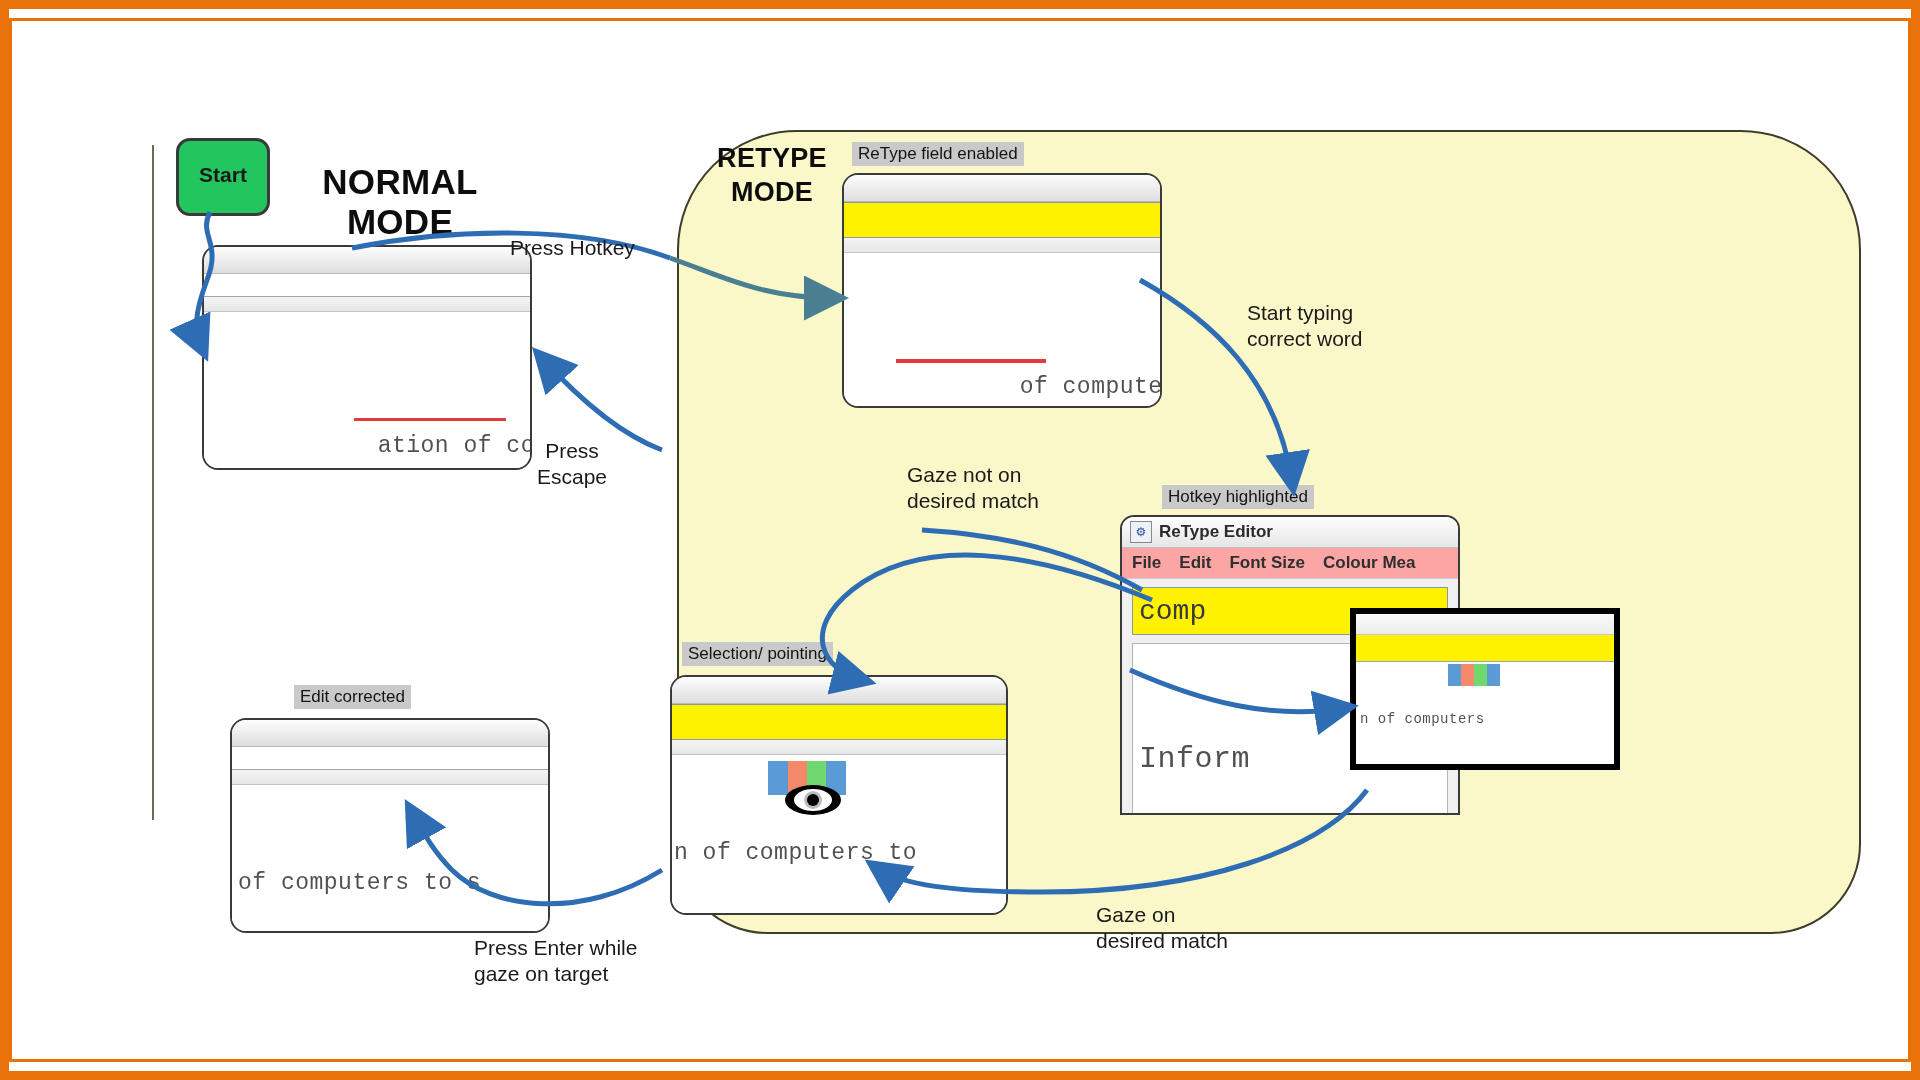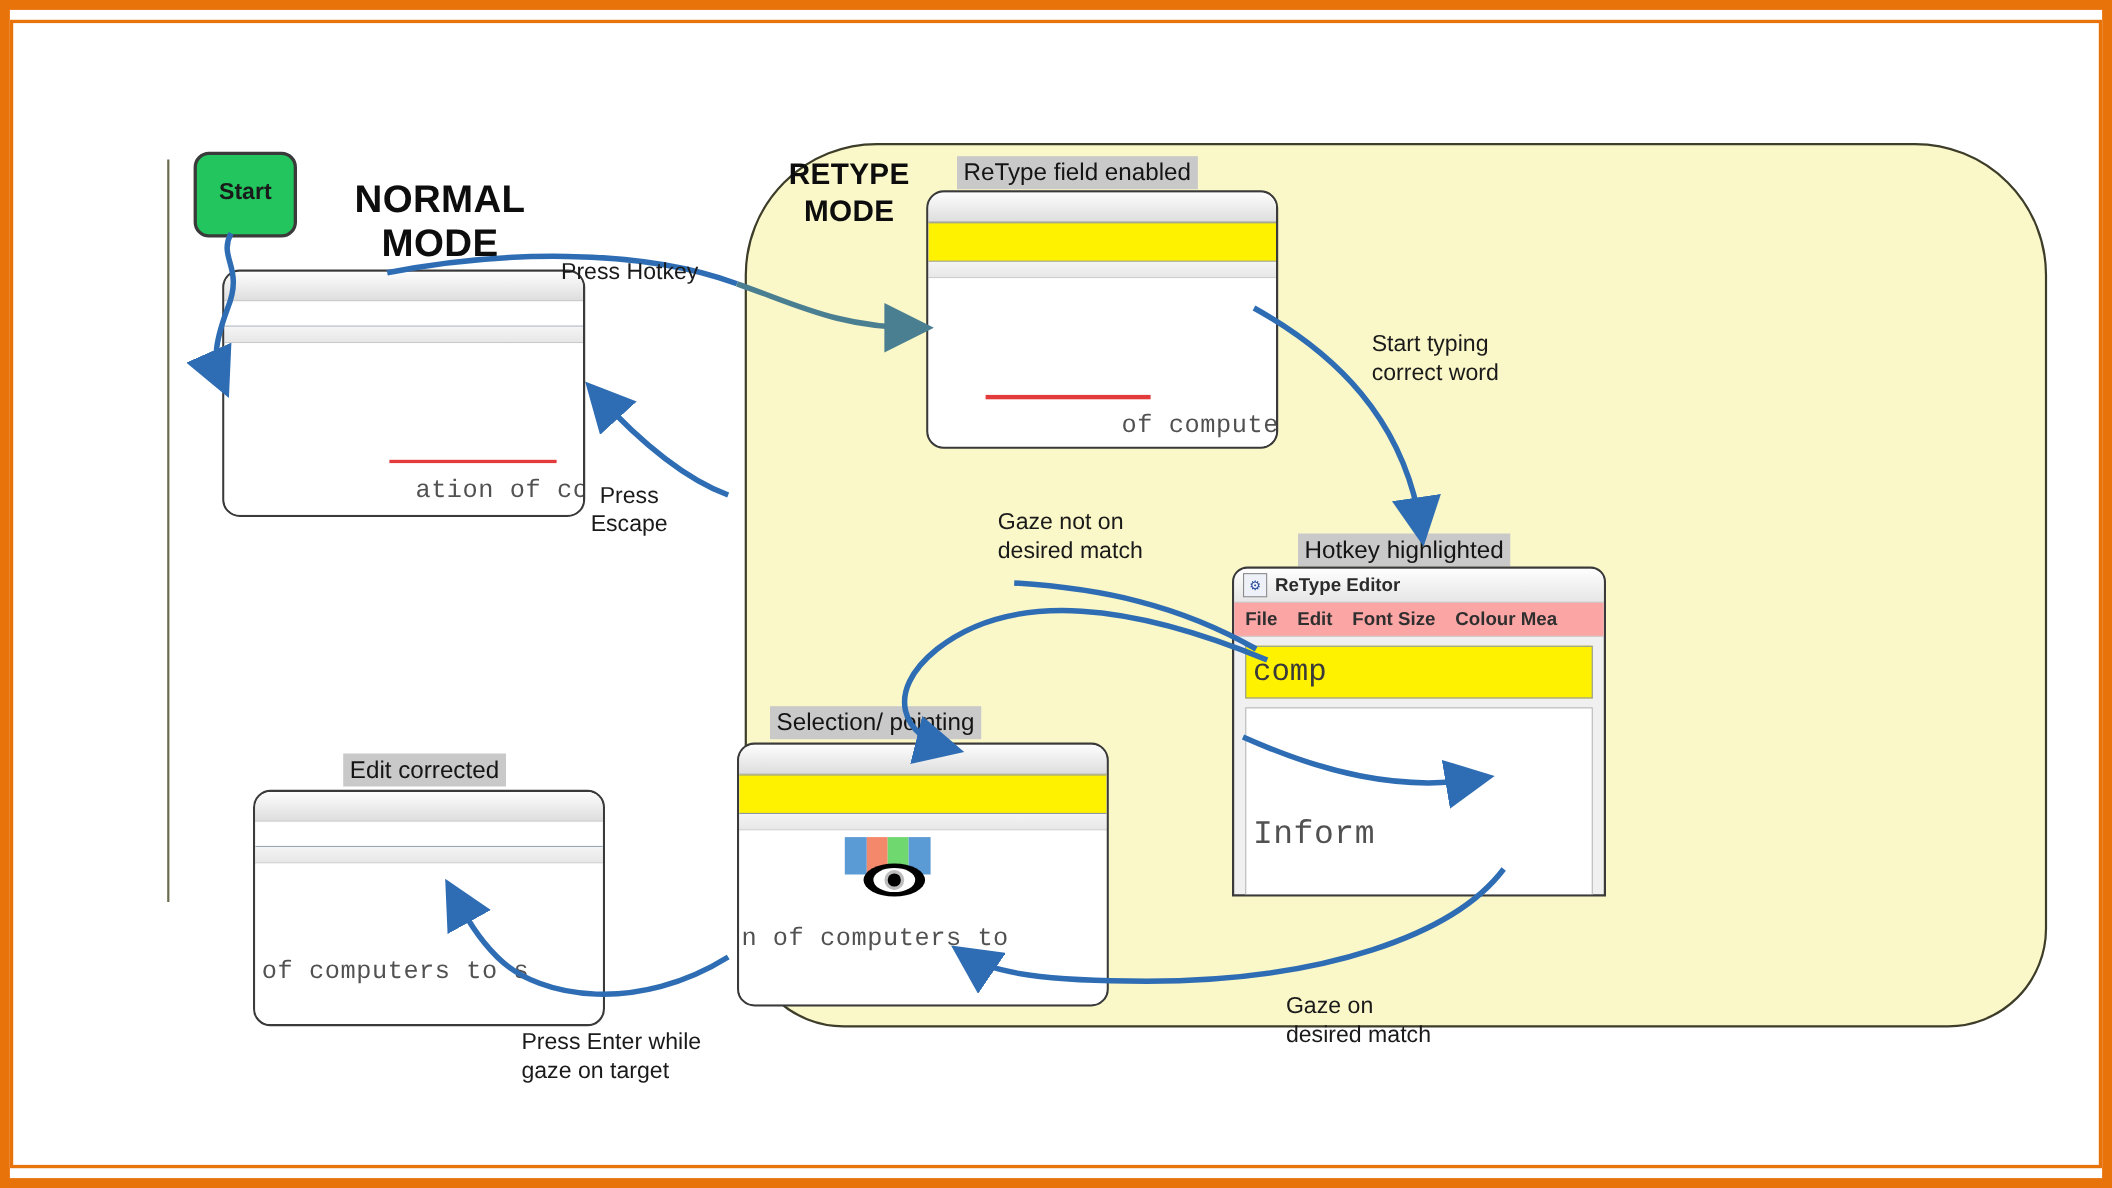--- a/index.html
+++ b/index.html
@@ -52,21 +52,21 @@
   
   .etext{font-family:"Liberation Mono","DejaVu Sans Mono",monospace;
       font-size:23px;line-height:36px;color:#3a3a3a;white-space:pre;
       letter-spacing:.5px;
       filter:blur(.5px);opacity:.88;}
   .etext.small{font-size:14px;line-height:22px;}
   .etext.big{font-size:30px;line-height:46px;}
 
   
   .chip{position:absolute;background:#c9c9c9;color:#141414;
-      font-size:22px;padding:2px 6px;white-space:nowrap;margin-left:18px;}
+      font-size:17px;padding:2px 6px;white-space:nowrap;}
 
   
   .alabel{position:absolute;font-size:21px;color:#1a1a1a;line-height:1.25;
       white-space:pre-line;font-weight:500;}
 
   svg.arrows{position:absolute;left:0;top:0;width:1876px;height:1020px;overflow:visible;
       pointer-events:none;}
 
   
   .eye{position:absolute;}
@@ -207,20 +207,35 @@
       </div>
       <div class="rt-area">
         <div class="etext big" style="padding-left:6px;">
           <div><span>Inform</span></div>
           
           
         </div>
       </div>
     </div>
 
+    <div class="zoom-pop" style="left:1328px;top:578px;width:270px;height:162px;">
+      <div class="zt"></div>
+      <div class="zy"></div>
+      <div style="position:relative;background:#fff;height:100px;overflow:hidden;">
+        <div style="position:absolute;left:92px;top:2px;width:13px;height:22px;background:#5B9BD5;"></div>
+        <div style="position:absolute;left:105px;top:2px;width:13px;height:22px;background:#F4886B;"></div>
+        <div style="position:absolute;left:118px;top:2px;width:13px;height:22px;background:#6FD86F;"></div>
+        <div style="position:absolute;left:131px;top:2px;width:13px;height:22px;background:#5B9BD5;"></div>
+        <div class="etext small" style="padding:2px 0 0 4px;position:relative;">
+          <div><span>n of computers</span></div>
+          
+          
+        </div>
+      </div>
+    </div>
 
     <svg class="arrows">
       <defs>
         <marker id="ah" markerWidth="9" markerHeight="9" refX="6" refY="4.5" orient="auto">
           <path d="M0,0 L9,4.5 L0,9 z" fill="#2E6DB4"></path>
         </marker>
         <marker id="ah2" markerWidth="9" markerHeight="9" refX="6" refY="4.5" orient="auto">
           <path d="M0,0 L9,4.5 L0,9 z" fill="#4A7F92"></path>
         </marker>
       </defs>
@@ -246,19 +261,19 @@
       <path d="M640,840 C560,890 470,880 430,840 C410,820 400,800 390,782" stroke="#2E6DB4" stroke-width="5" fill="none" marker-end="url(#ah)"></path>
     </svg>
 
     <div class="alabel" style="left:488px;top:205px;">Press Hotkey</div>
     <div class="alabel" style="left:500px;top:408px;text-align:center;width:100px;">Press
 Escape</div>
     <div class="alabel" style="left:1225px;top:270px;">Start typing
 correct word</div>
     <div class="alabel" style="left:885px;top:432px;">Gaze not on
 desired match</div>
-    <div class="alabel" style="left:1147px;top:872px;">Gaze on
+    <div class="alabel" style="left:1074px;top:872px;">Gaze on
 desired match</div>
     <div class="alabel" style="left:452px;top:905px;">Press Enter while
 gaze on target</div>
 
   </div>
 </div>
 
 </body></html>

